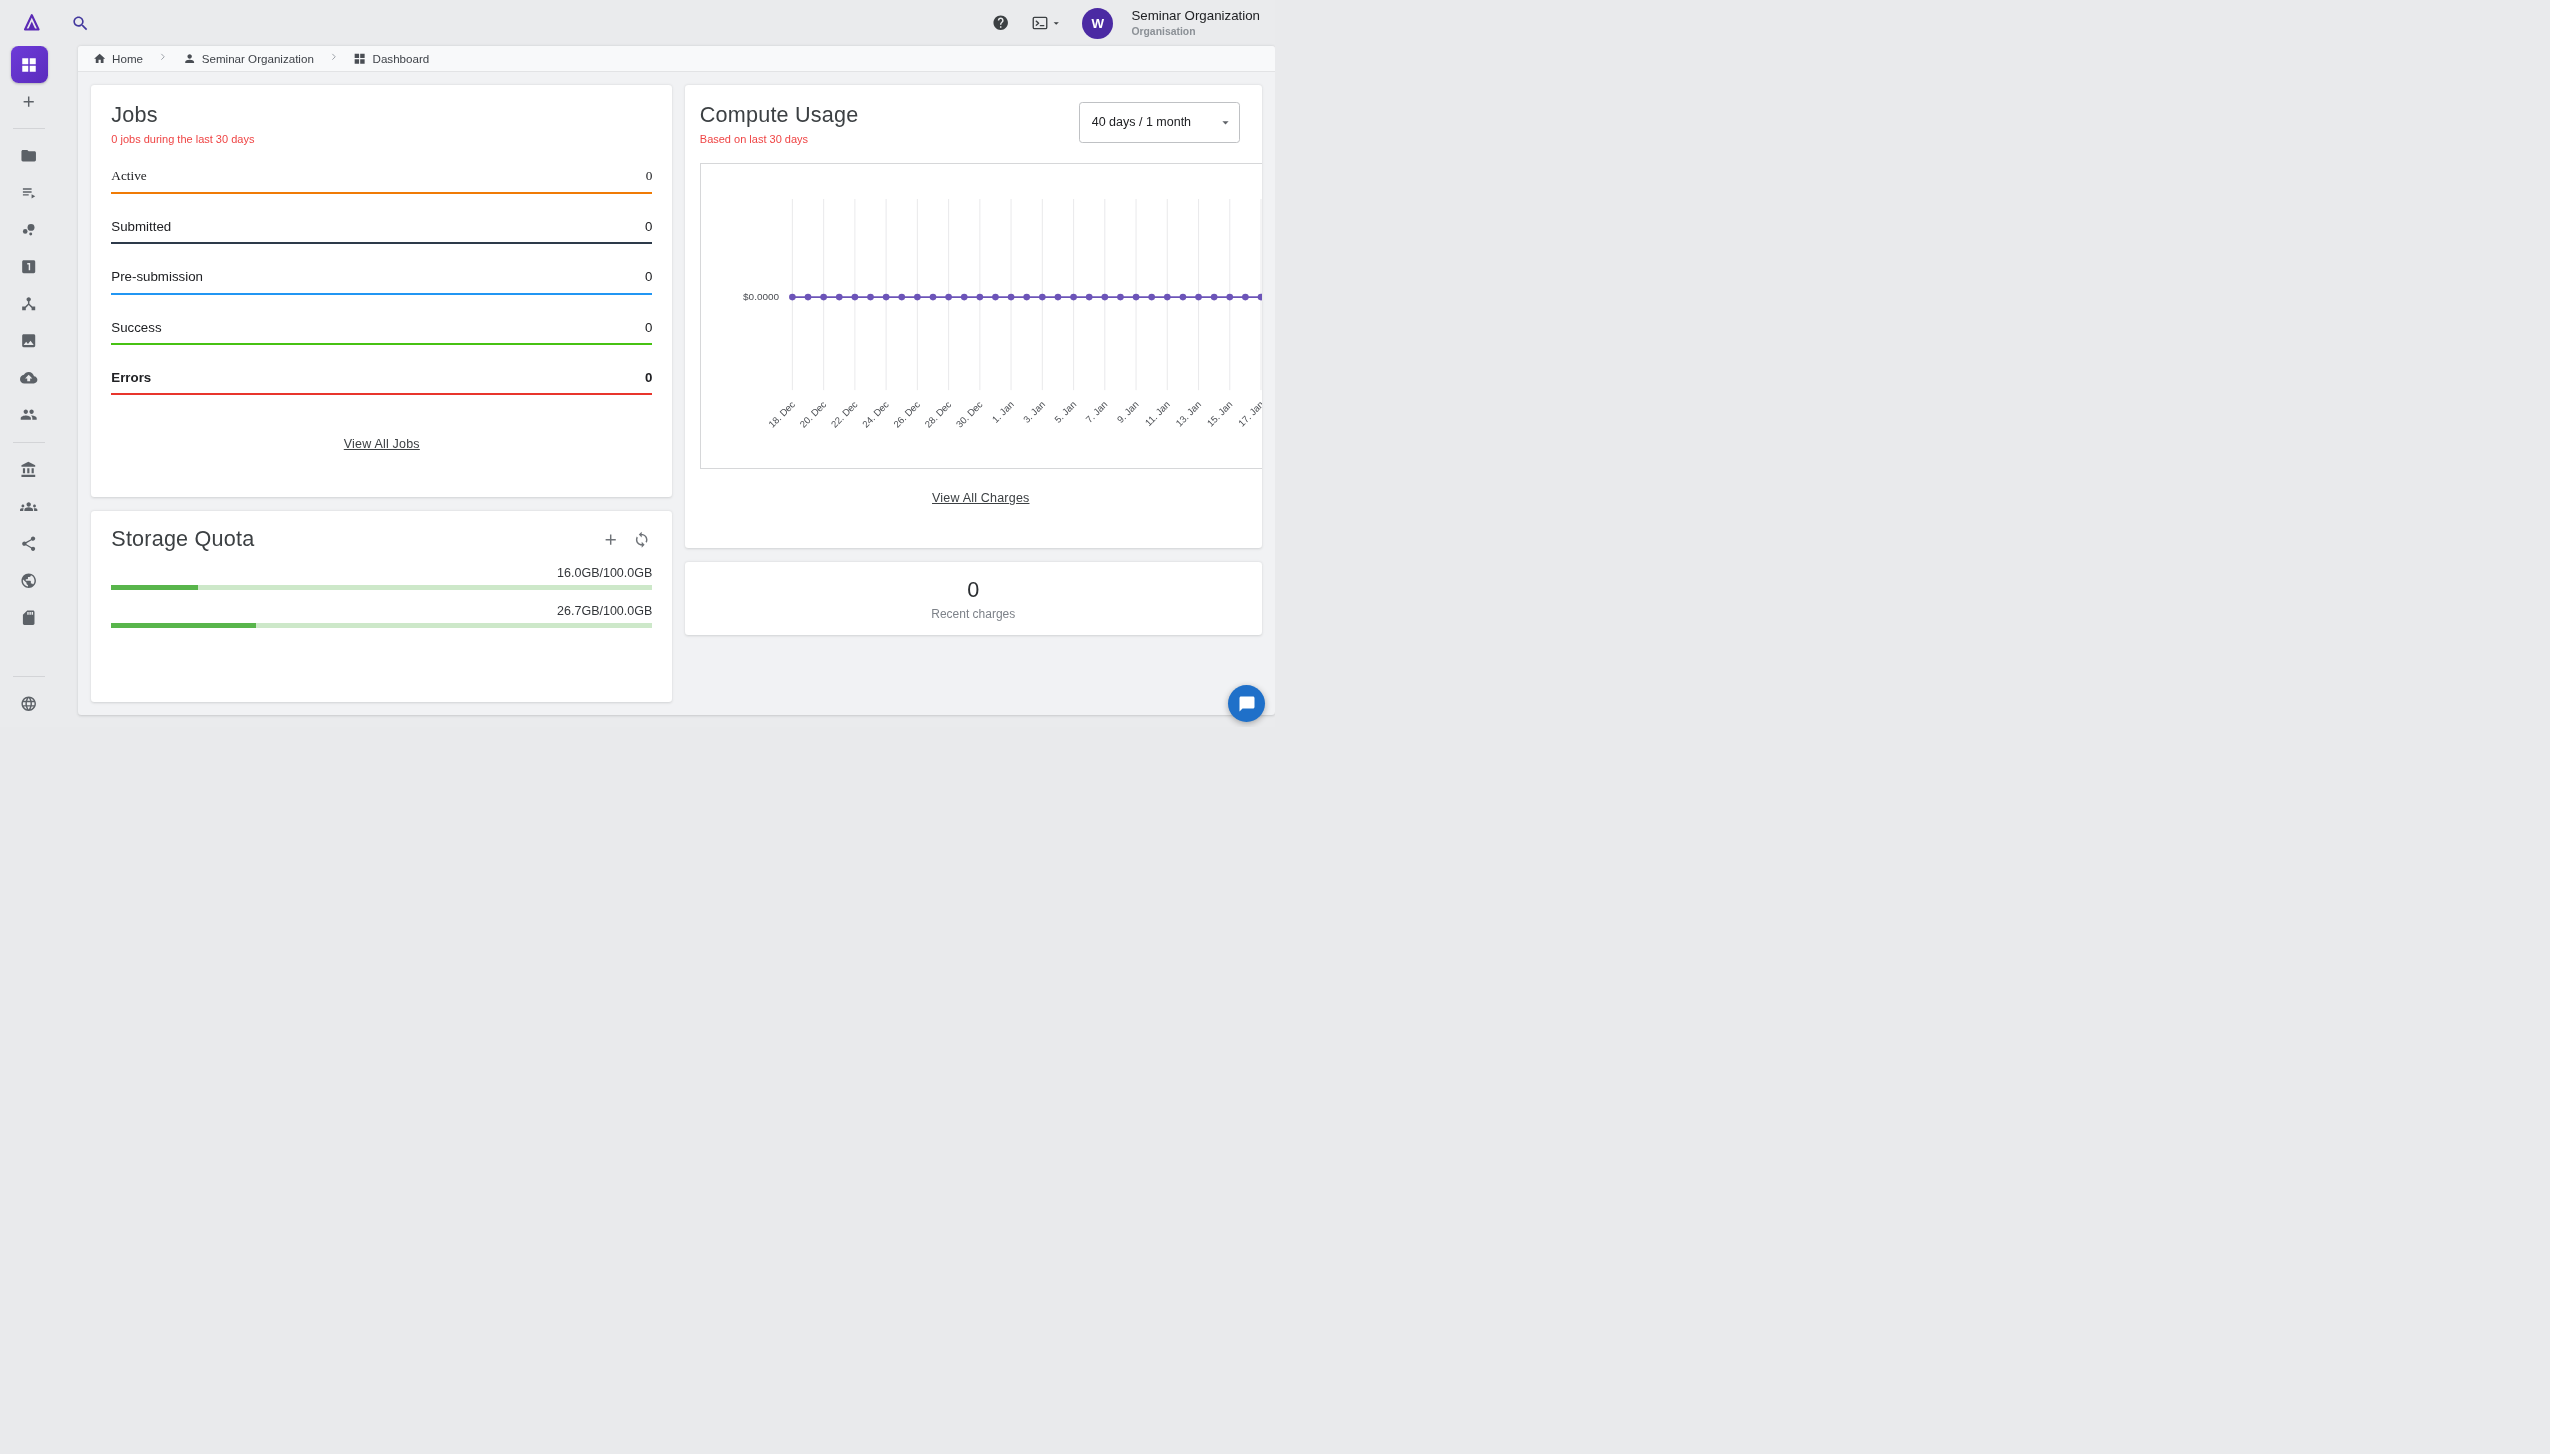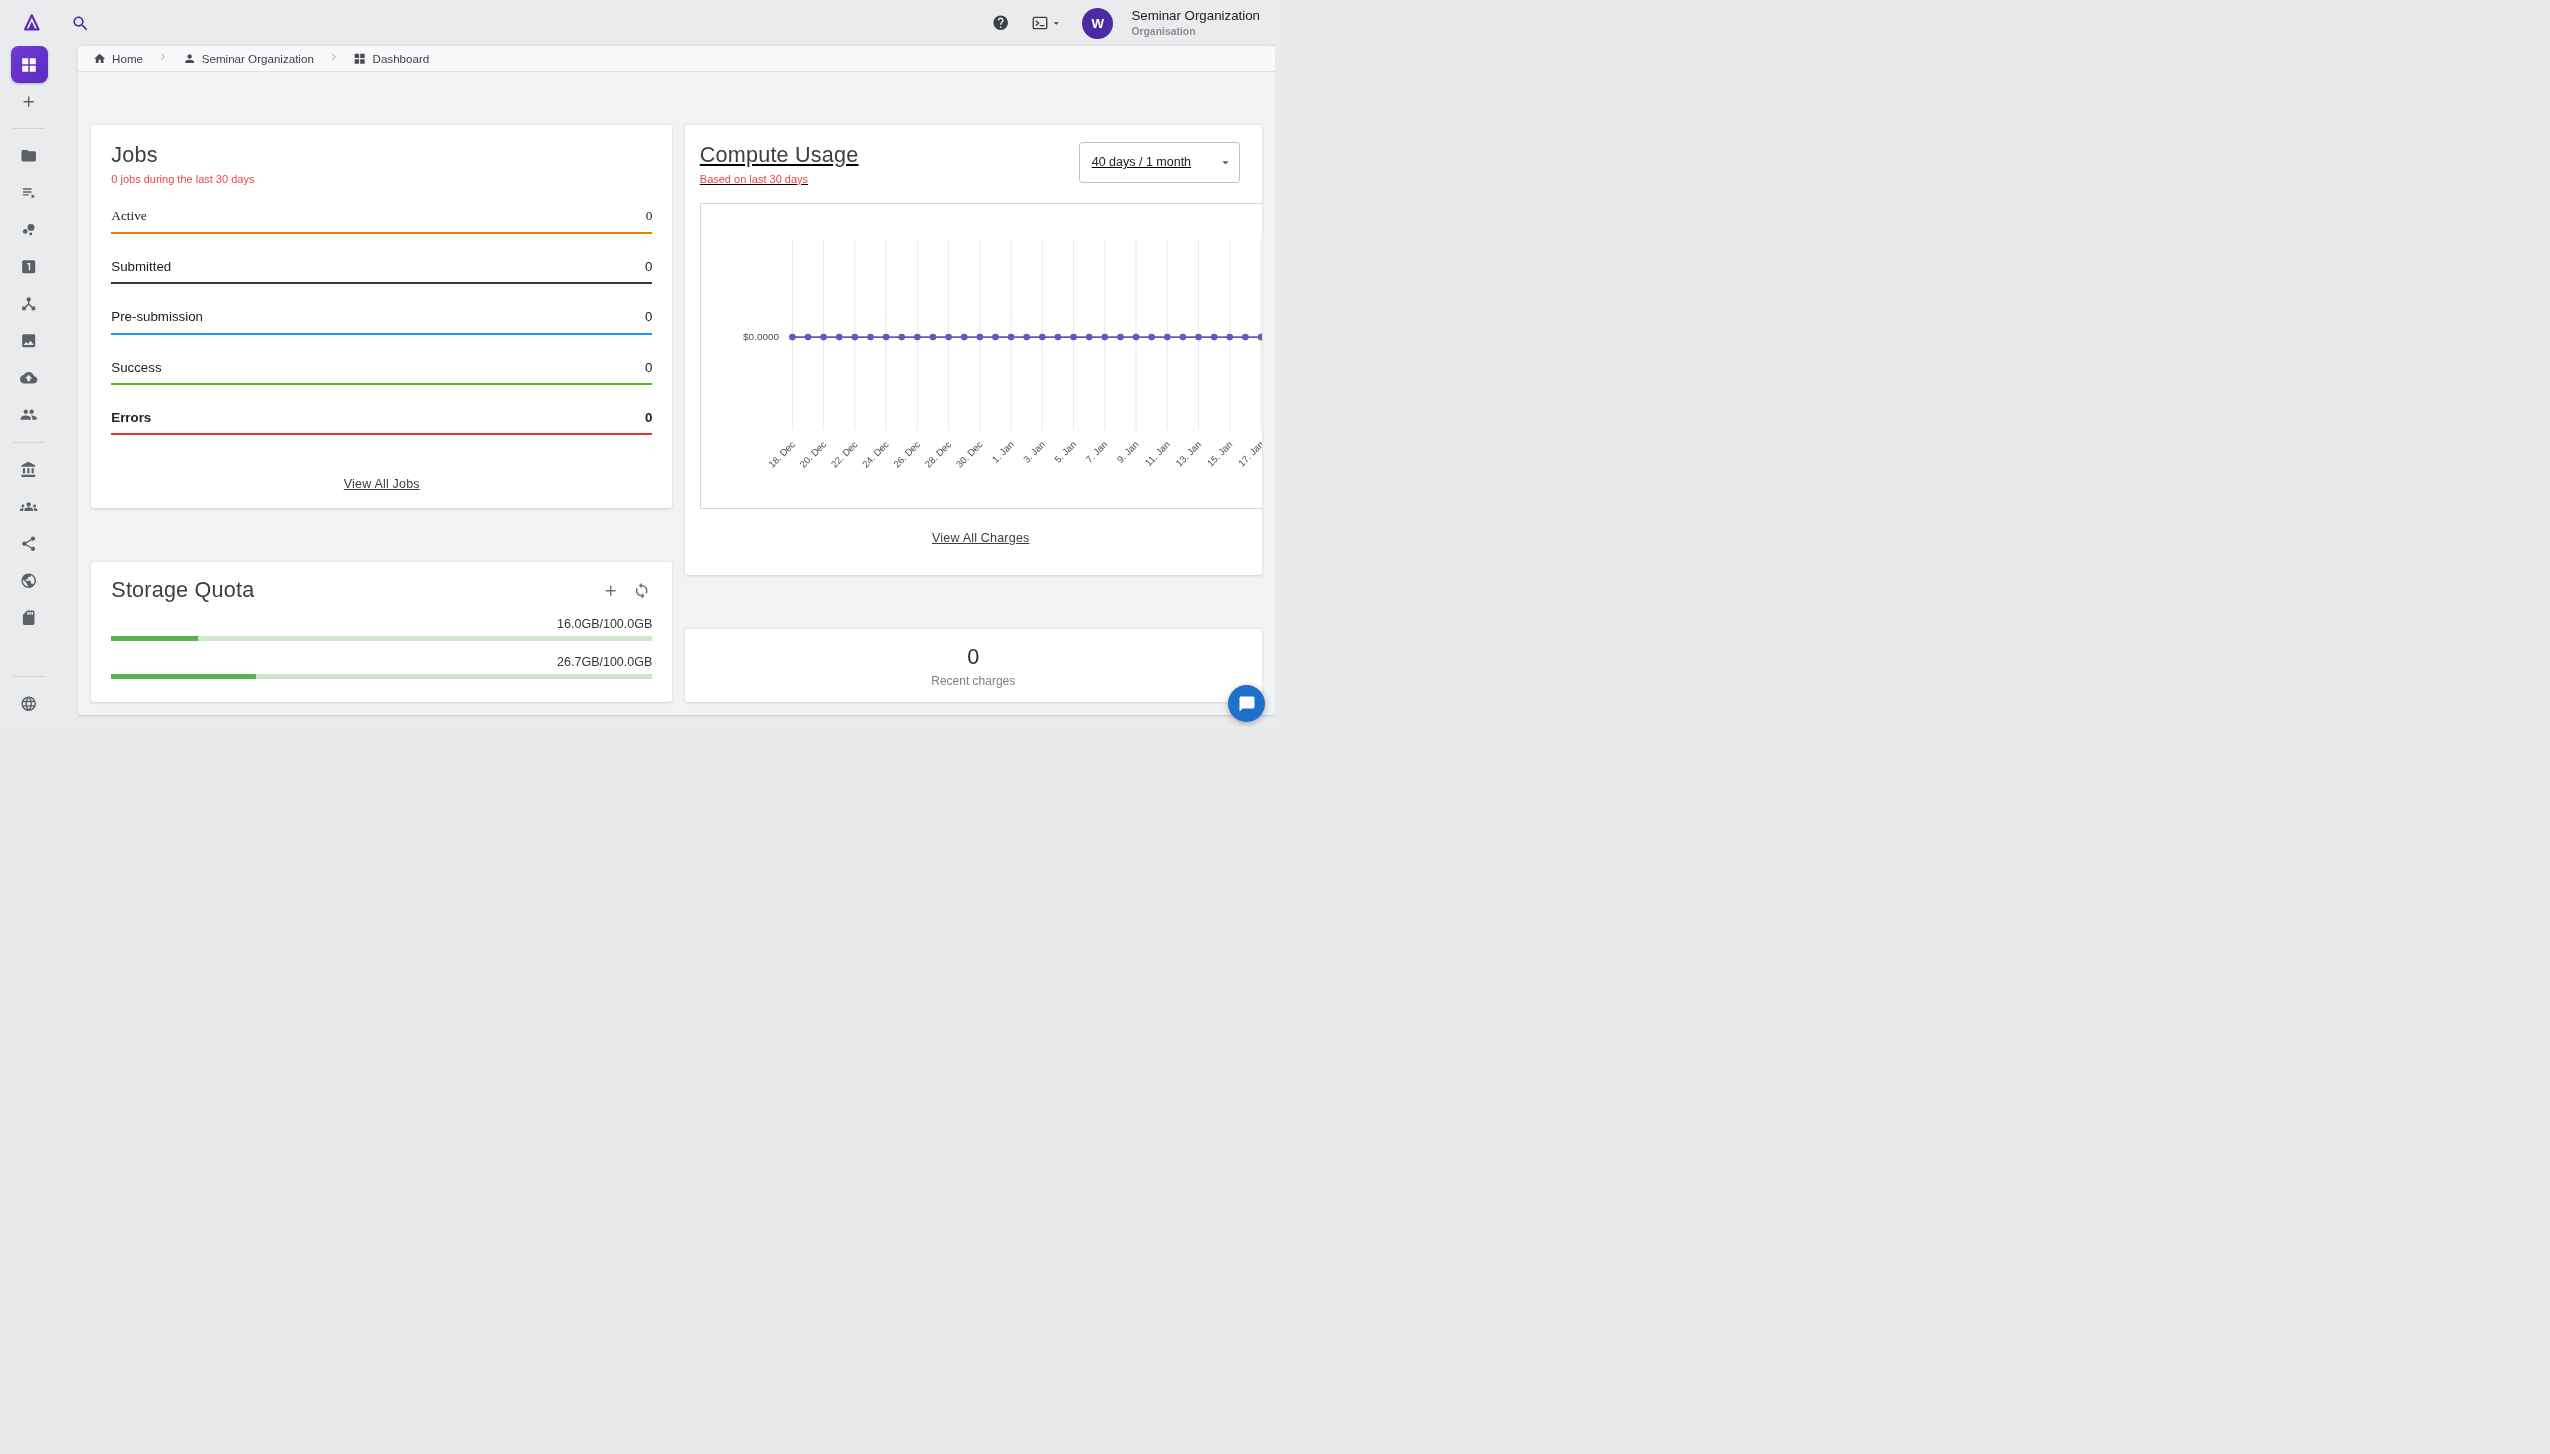--- a/index.html
+++ b/index.html
@@ -55,21 +55,21 @@
                 display: flex; align-items: center; gap: 14px; padding: 0 15px; }
   .crumb { display: flex; align-items: center; gap: 5.8px; font-size: 11.6px; color: #3f4349;
            cursor: pointer; background: none; border: none; font-family: inherit; }
   .crumb svg { width: 13.3px; height: 13.3px; color: #4a4e54; }
   .crumb-sep svg { width: 11.6px; height: 11.6px; color: #9aa0a6; }
 
   .content { flex: 1; display: flex; gap: 12.5px; padding: 13.3px; overflow: hidden; }
   .col-left { width: 581px; flex: none; display: flex; flex-direction: column; gap: 14px; }
   .col-right { flex: 1; min-width: 0; display: flex; flex-direction: column; gap: 14px; }
 
-  .card { background: #fff; border-radius: 3.3px; box-shadow: 0 0.8px 2.5px rgba(60,64,67,.18); margin-top: 40px; }
+  .card { background: #fff; border-radius: 3.3px; box-shadow: 0 0.8px 2.5px rgba(60,64,67,.18); }
   .card-title { font-size: 21.6px; font-weight: 400; color: #3c4043; letter-spacing: 0.2px; }
   .card-sub { font-size: 11px; color: #ef4444; margin-top: 5px; }
 
   
   .jobs-card { height: 413px; padding: 16.6px 20px; }
   .job-row { display: flex; justify-content: space-between; align-items: flex-end;
              margin-top: 25px; padding-bottom: 8.3px; border-bottom: 2.5px solid #ccc;
              font-size: 13.3px; color: #202124; }
   .job-row:first-of-type { margin-top: 23px; }
   .view-link { display: block; margin: 42px auto 0; background: none; border: none; cursor: pointer;
@@ -81,21 +81,21 @@
   .storage-head { display: flex; justify-content: space-between; align-items: flex-start; }
   .storage-actions { display: flex; gap: 10px; align-items: center; margin-top: 3.3px; }
   .storage-actions .icon-btn svg { width: 17.4px; height: 17.4px; color: #6f7378; }
   .quota { margin-top: 14px; }
   .quota-label { text-align: right; font-size: 12.5px; color: #33363a; }
   .quota-track { margin-top: 5px; height: 5px; background: #cde8c9; overflow: hidden; }
   .quota-fill { height: 100%; background: #58b54b; width: 0; }
 
   
   .compute-card { height: 463px; padding: 16.6px 0 0 15px; overflow: hidden; position: relative; }
-  .compute-head { display: flex; justify-content: space-between; align-items: flex-start; padding-right: 21.6px; text-decoration: underline; }
+  .compute-head { display: flex; justify-content: space-between; align-items: flex-start; padding-right: 21.6px; }
   .range-select { display: flex; align-items: center; justify-content: space-between; gap: 8.3px;
                   border: 0.8px solid #bfc1c4; border-radius: 3.3px; background: #fff; cursor: pointer;
                   width: 161px; height: 41px; padding: 0 6.6px 0 11.6px; font-family: inherit;
                   font-size: 12.5px; color: #202124; }
   .range-select svg { width: 15px; height: 15px; color: #5f6368; }
   .chart-box { margin-top: 18px; height: 306px; border: 0.8px solid #d6d7d9; border-right: none;
                overflow: hidden; }
   .chart-box svg { display: block; }
   .chart-box svg text { font-family: "Liberation Sans", "DejaVu Sans", sans-serif; }
   .compute-card .view-link { margin-top: 22.4px; }

